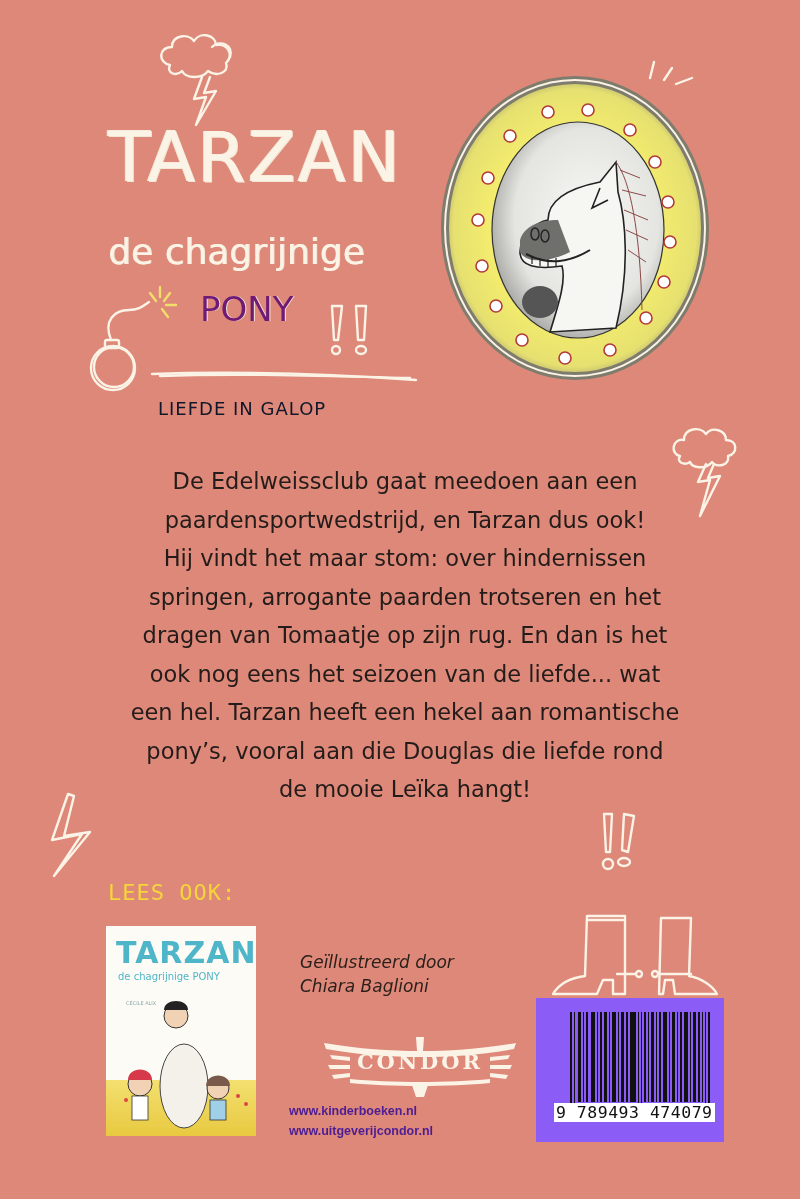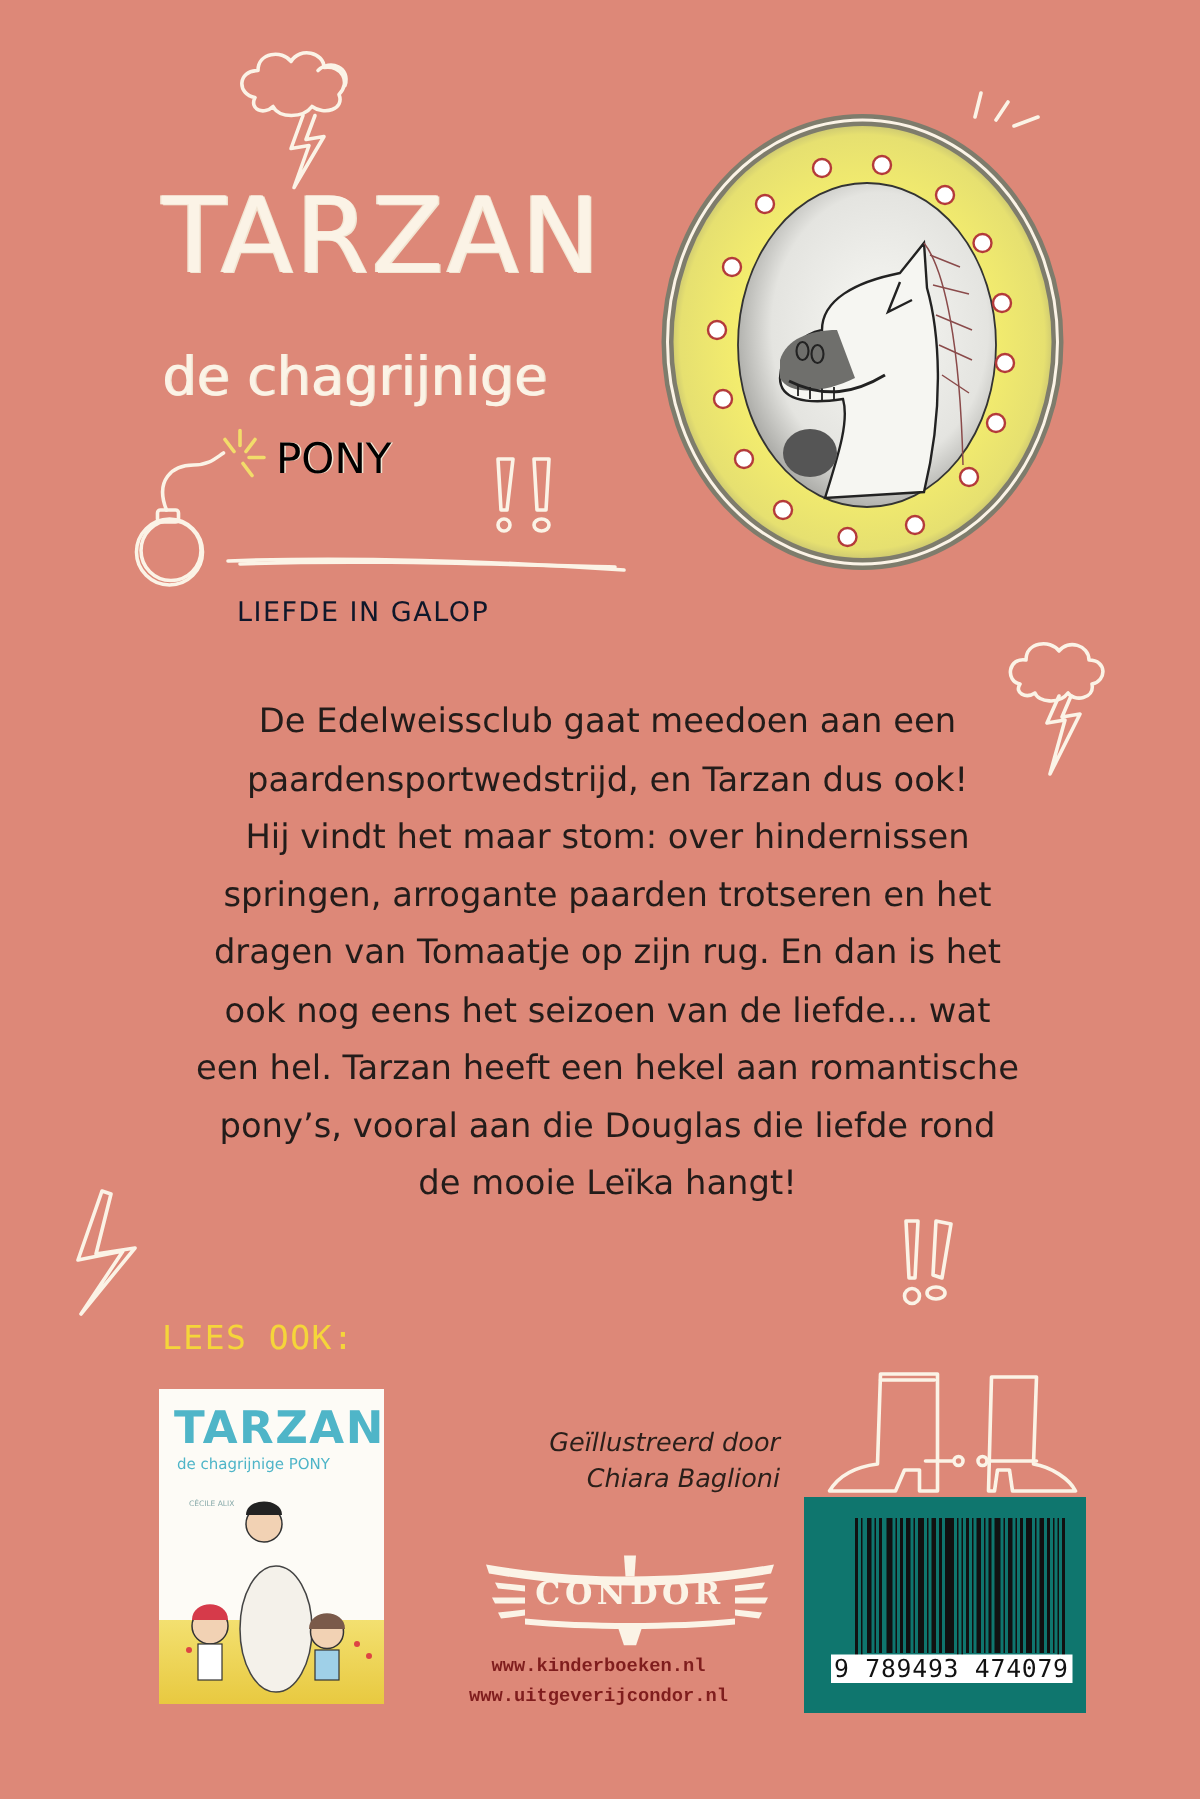--- a/index.html
+++ b/index.html
@@ -21,23 +21,23 @@
       text-shadow: 1px 1px 0 #f2e6d4, -1px 0 0 #f2e6d4;
     }
     .title-sub {
       left: 108px; top: 234px;
       font-family: "DejaVu Sans", sans-serif;
       font-size: 36px; color: #fbf3e6; line-height: 1;
       text-shadow: 1px 0 0 #f2e6d4;
       text-align: center;
     }
     .title-pony {
-      left: 184px; top: 292px;
-      font-family: "DejaVu Sans", sans-serif;
-      font-size: 28px; color: #000000; line-height: 1;
+      left: 200px; top: 292px;
+      font-family: "DejaVu Sans", sans-serif;
+      font-size: 34px; color: #701a75; line-height: 1;
       text-shadow: 1px 0 0 #f2e6d4;
     }
     .subtitle {
       left: 158px; top: 400px;
       font-family: "DejaVu Sans", sans-serif;
       font-size: 18px; color: #0f172a; letter-spacing: 1px; line-height: 1;
     }
 
     
     .mirror { left: 440px; top: 70px; width: 270px; height: 310px; }
@@ -61,41 +61,41 @@
       left: 106px; top: 926px; width: 150px; height: 210px;
       background: #fdfbf6; overflow: hidden;
     }
     .mini-title { position: absolute; left: 10px; top: 12px; font-size: 30px; color: #4fb5c8; font-weight: bold; letter-spacing: 1px; line-height: 1; }
     .mini-sub { position: absolute; left: 12px; top: 46px; font-size: 10px; color: #4fb5c8; line-height: 1; }
     .mini-author { position: absolute; left: 20px; top: 74px; font-size: 5px; color: #8aa; }
     .mini-ground { position: absolute; left: 0; bottom: 0; width: 100%; height: 56px; background: linear-gradient(#f3e070, #e8c940); }
 
     
     .illustrator {
-      left: 300px; top: 950px; width: 220px; text-align: right;
+      left: 300px; top: 950px; width: 220px; text-align: left;
       font-family: "DejaVu Sans", sans-serif;
       font-size: 17px; line-height: 24px; color: #2a1f1a;
       font-style: italic;
     }
     .condor-logo { left: 320px; top: 1035px; width: 200px; height: 62px; }
     .condor-text {
       position: absolute; left: 36px; top: 14px; width: 128px; text-align: center;
       font-family: "DejaVu Serif", serif; font-weight: bold; font-size: 21px; letter-spacing: 3px;
       color: #fbf3e6;
     }
 
     .url {
-      font-family: Liberation Mono, monospace; font-weight: bold;
-      font-size: 12.5px; color: #7f1d1d; text-align: center; width: 220px;
+      font-family: Liberation Sans, sans-serif; font-weight: bold;
+      font-size: 12.5px; color: #4c1d95; text-align: left; width: 220px;
     }
     .url1 { left: 289px; top: 1104px; }
     .url2 { left: 289px; top: 1124px; }
 
     
-    .barcode-box { left: 536px; top: 998px; width: 188px; height: 144px; background: #0f766e; }
+    .barcode-box { left: 536px; top: 998px; width: 188px; height: 144px; background: #8b5cf6; }
     .bars { position: absolute; left: 34px; top: 14px; width: 140px; height: 98px; }
     .barcode-num {
       position: absolute; left: 18px; top: 105px;
       font-family: "DejaVu Sans Mono", monospace; font-size: 16.5px; color: #111; letter-spacing: 0.5px;
       background: #fff; padding: 0 2px;
     }
   </style>
 </head>
 <body>
 

